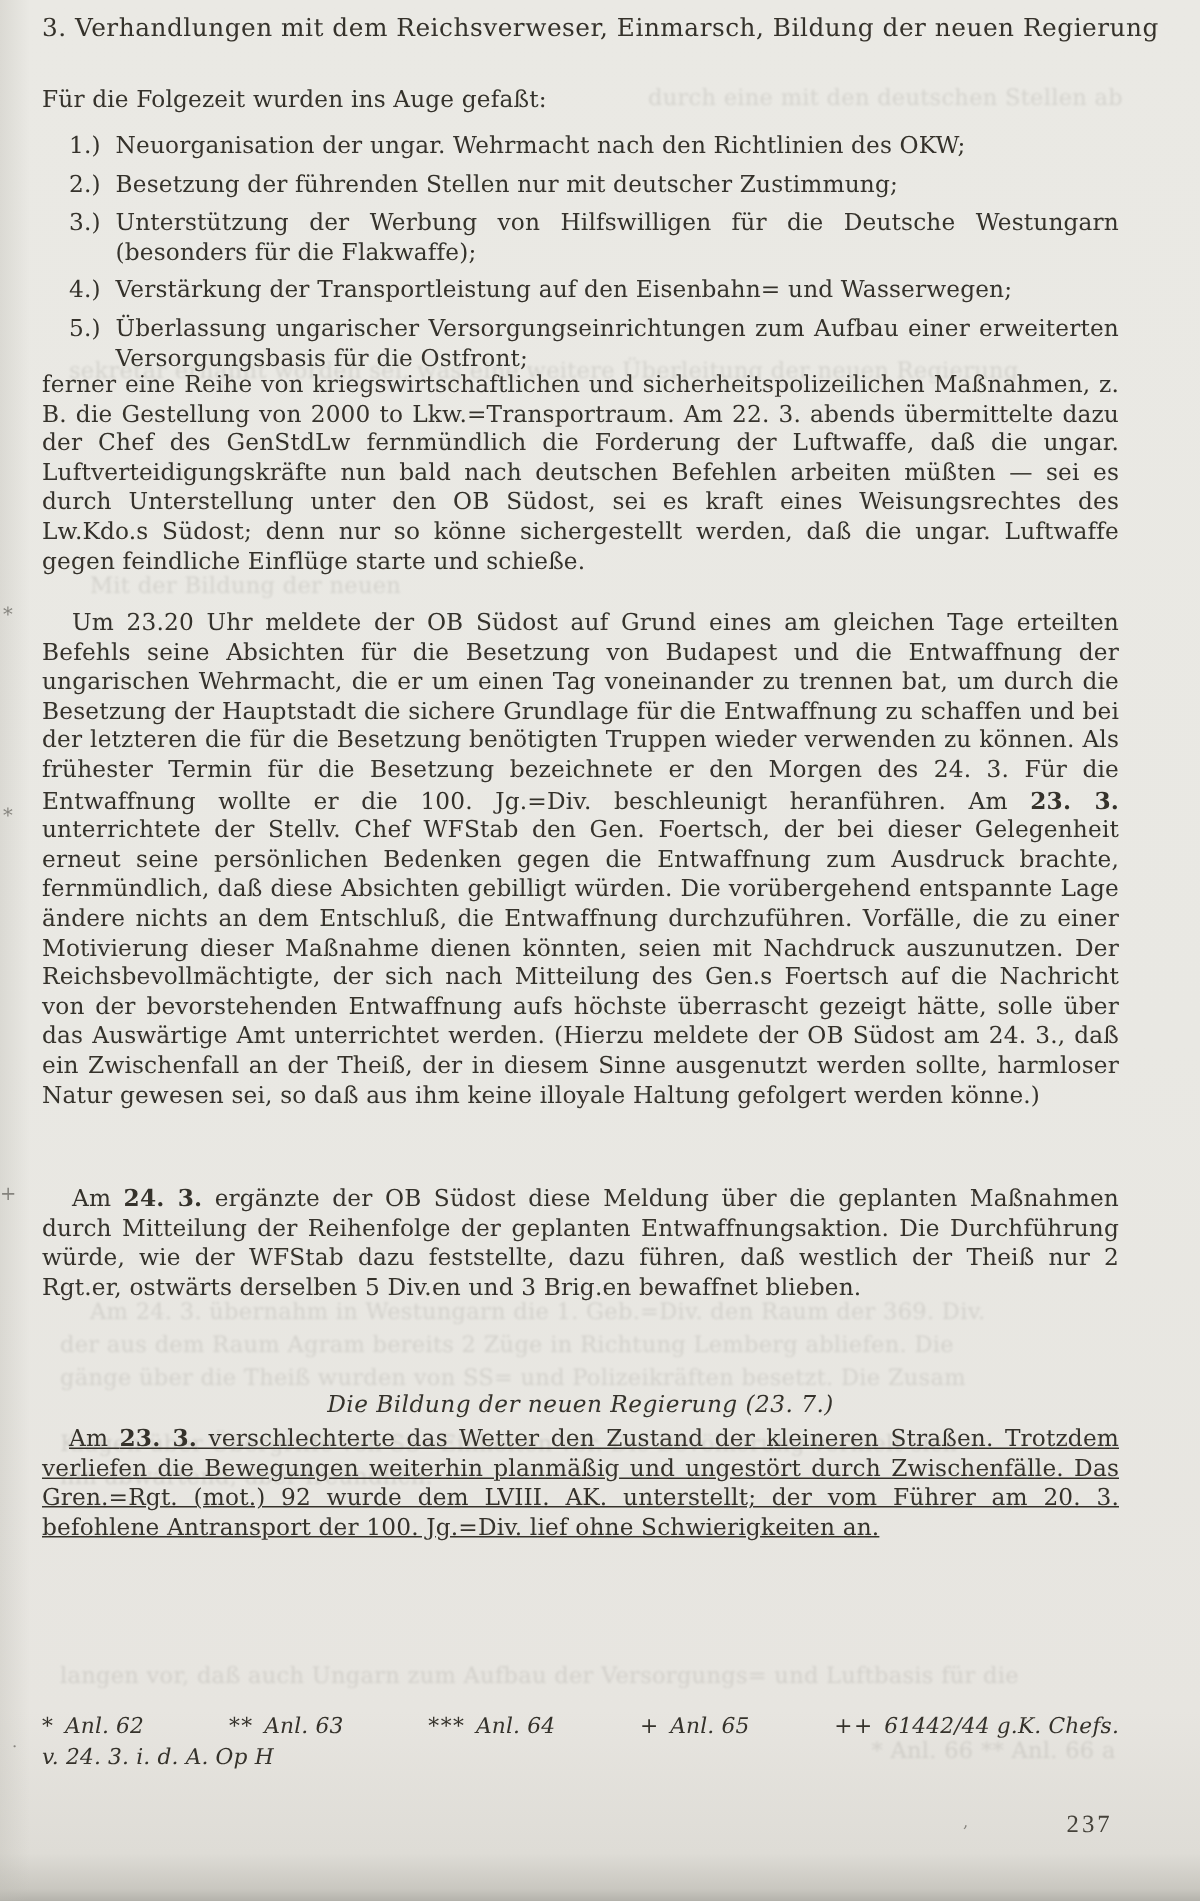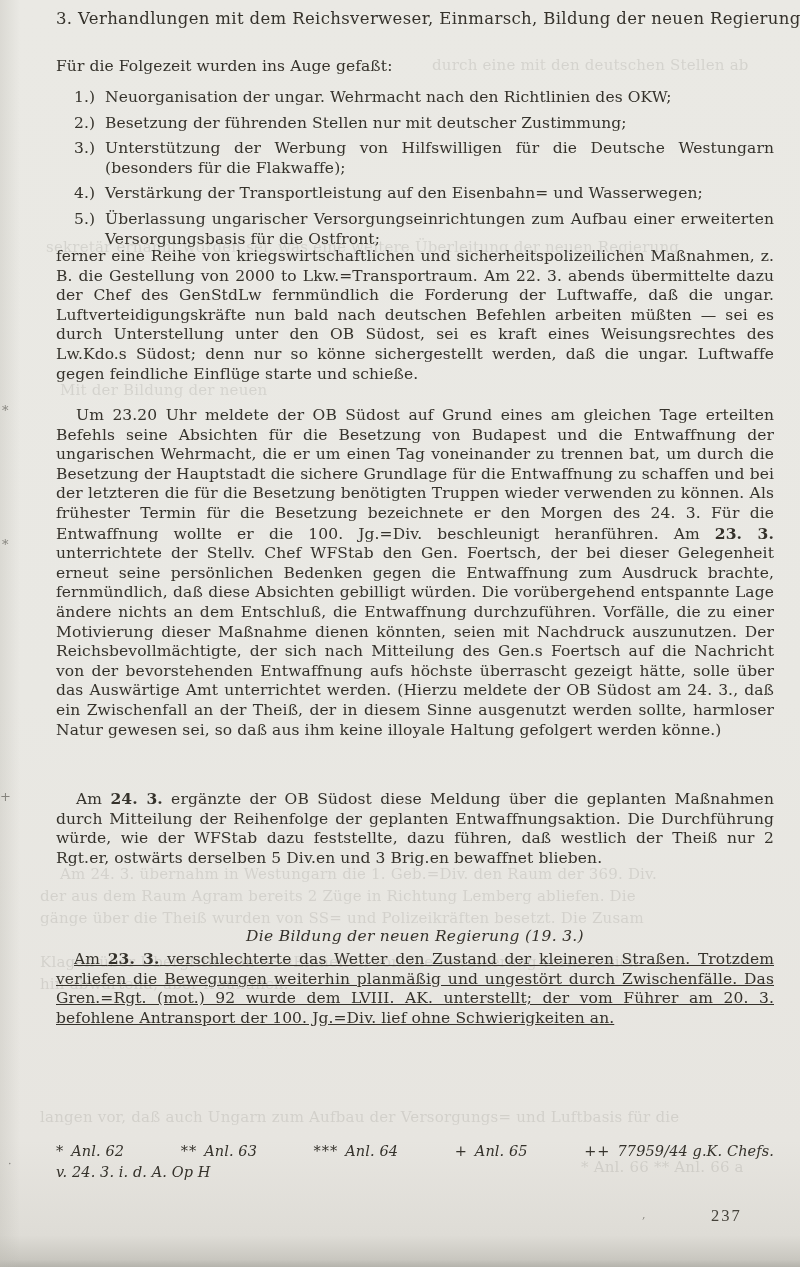--- a/index.html
+++ b/index.html
@@ -11,21 +11,21 @@
       linear-gradient(90deg, rgba(190,188,180,0.35) 0%, rgba(233,232,227,0) 2.5%),
       linear-gradient(180deg, #eae9e4 0%, #e9e8e3 55%, #e7e5e0 90%, #dedcd6 97.5%, #c9c7c0 99.4%, #b5b3ac 100%),
       #e9e8e3;
     color:#35322b;
     font-family:"DejaVu Serif","Liberation Serif",serif;
     overflow:hidden;
   }
   .t{
     position:absolute;left:28px;width:718px;
     font-size:15.5px;line-height:19.6px;
-    text-align:justify;letter-spacing:0.1px;margin-left:28px;
+    text-align:justify;letter-spacing:0.1px;
   }
   .b{font-weight:bold;}
   .chapter-heading{top:9px;font-size:16.5px;letter-spacing:0.35px;text-align:left;white-space:nowrap;}
   .intro{top:57px;text-align:left;}
   .list{top:88px;left:46px;width:700px;}
   .list-item{display:flex;margin-bottom:6px;}
   .list-item .num{width:31px;flex:none;}
   .list-item .txt{flex:1;text-align:justify;}
   .para-massnahmen{top:247px;}
   .para-besetzung{top:406px;text-indent:20px;}
@@ -100,40 +100,40 @@
       <span class="txt">Überlassung ungarischer Versorgungseinrichtungen zum Aufbau einer erweiterten Versorgungsbasis für die Ostfront;</span>
     </div>
   </div>
 
   <div class="t para-massnahmen">ferner eine Reihe von kriegswirtschaftlichen und sicherheitspolizeilichen Maßnahmen, z. B. die Gestellung von 2000 to Lkw.=Transportraum. Am 22. 3. abends übermittelte dazu der Chef des GenStdLw fernmündlich die Forderung der Luftwaffe, daß die ungar. Luftverteidigungskräfte nun bald nach deutschen Befehlen arbeiten müßten — sei es durch Unterstellung unter den OB Südost, sei es kraft eines Weisungsrechtes des Lw.Kdo.s Südost; denn nur so könne sichergestellt werden, daß die ungar. Luftwaffe gegen feindliche Einflüge starte und schieße.</div>
 
   <div class="t para-besetzung"><span>Um 23.20 Uhr meldete der OB Südost auf Grund eines am gleichen Tage erteilten Befehls seine Absichten für die Besetzung von Budapest und die Entwaffnung der ungarischen Wehrmacht, die er um einen Tag voneinander zu trennen bat, um durch die Besetzung der Hauptstadt die sichere Grundlage für die Entwaffnung zu schaffen und bei der letzteren die für die Besetzung benötigten Truppen wieder verwenden zu können. Als frühester Termin für die Besetzung bezeichnete er den Morgen des 24. 3. Für die Entwaffnung wollte er die 100. Jg.=Div. beschleunigt heranführen. Am </span><span class="b">23. 3.</span><span> unterrichtete der Stellv. Chef WFStab den Gen. Foertsch, der bei dieser Gelegenheit erneut seine persönlichen Bedenken gegen die Entwaffnung zum Ausdruck brachte, fernmündlich, daß diese Absichten gebilligt würden. Die vorübergehend entspannte Lage ändere nichts an dem Entschluß, die Entwaffnung durchzuführen. Vorfälle, die zu einer Motivierung dieser Maßnahme dienen könnten, seien mit Nachdruck auszunutzen. Der Reichsbevollmächtigte, der sich nach Mitteilung des Gen.s Foertsch auf die Nachricht von der bevorstehenden Entwaffnung aufs höchste überrascht gezeigt hätte, solle über das Auswärtige Amt unterrichtet werden. (Hierzu meldete der OB Südost am 24. 3., daß ein Zwischenfall an der Theiß, der in diesem Sinne ausgenutzt werden sollte, harmloser Natur gewesen sei, so daß aus ihm keine illoyale Haltung gefolgert werden könne.)</span></div>
 
   <div class="t para-ergaenzung"><span>Am </span><span class="b">24. 3.</span><span> ergänzte der OB Südost diese Meldung über die geplanten Maßnahmen durch Mitteilung der Reihenfolge der geplanten Entwaffnungsaktion. Die Durchführung würde, wie der WFStab dazu feststellte, dazu führen, daß westlich der Theiß nur 2 Rgt.er, ostwärts derselben 5 Div.en und 3 Brig.en bewaffnet blieben.</span></div>
 
-  <div class="t section-heading">Die Bildung der neuen Regierung (19. 3.)</div>
+  <div class="t section-heading">Die Bildung der neuen Regierung (23. 7.)</div>
 
   <div class="t para-wetter"><span>Am </span><span class="b">23. 3.</span><span> verschlechterte das Wetter den Zustand der kleineren Straßen. Trotzdem verliefen die Bewegungen weiterhin planmäßig und ungestört durch Zwischenfälle. Das Gren.=Rgt. (mot.) 92 wurde dem LVIII. AK. unterstellt; der vom Führer am 20. 3. befohlene Antransport der 100. Jg.=Div. lief ohne Schwierigkeiten an.</span></div>
 
 
   <div class="t footnote">
     <span class="fn-item">
       <span class="fn-marker">*</span><span>Anl. 62</span>
     </span>
     <span class="fn-item">
       <span class="fn-marker">**</span><span>Anl. 63</span>
     </span>
     <span class="fn-item">
       <span class="fn-marker">***</span><span>Anl. 64</span>
     </span>
     <span class="fn-item">
       <span class="fn-marker">+</span><span>Anl. 65</span>
     </span>
     <span class="fn-item">
-      <span class="fn-marker">++</span><span>77959/44 g.K. Chefs.</span>
+      <span class="fn-marker">++</span><span>61442/44 g.K. Chefs.</span>
     </span>
   </div>
 
   <div class="t fn-line2">v. 24. 3. i. d. A. Op H</div>
 
   <div class="pagenum">237</div>
 
 </div>
 
 </body></html>

